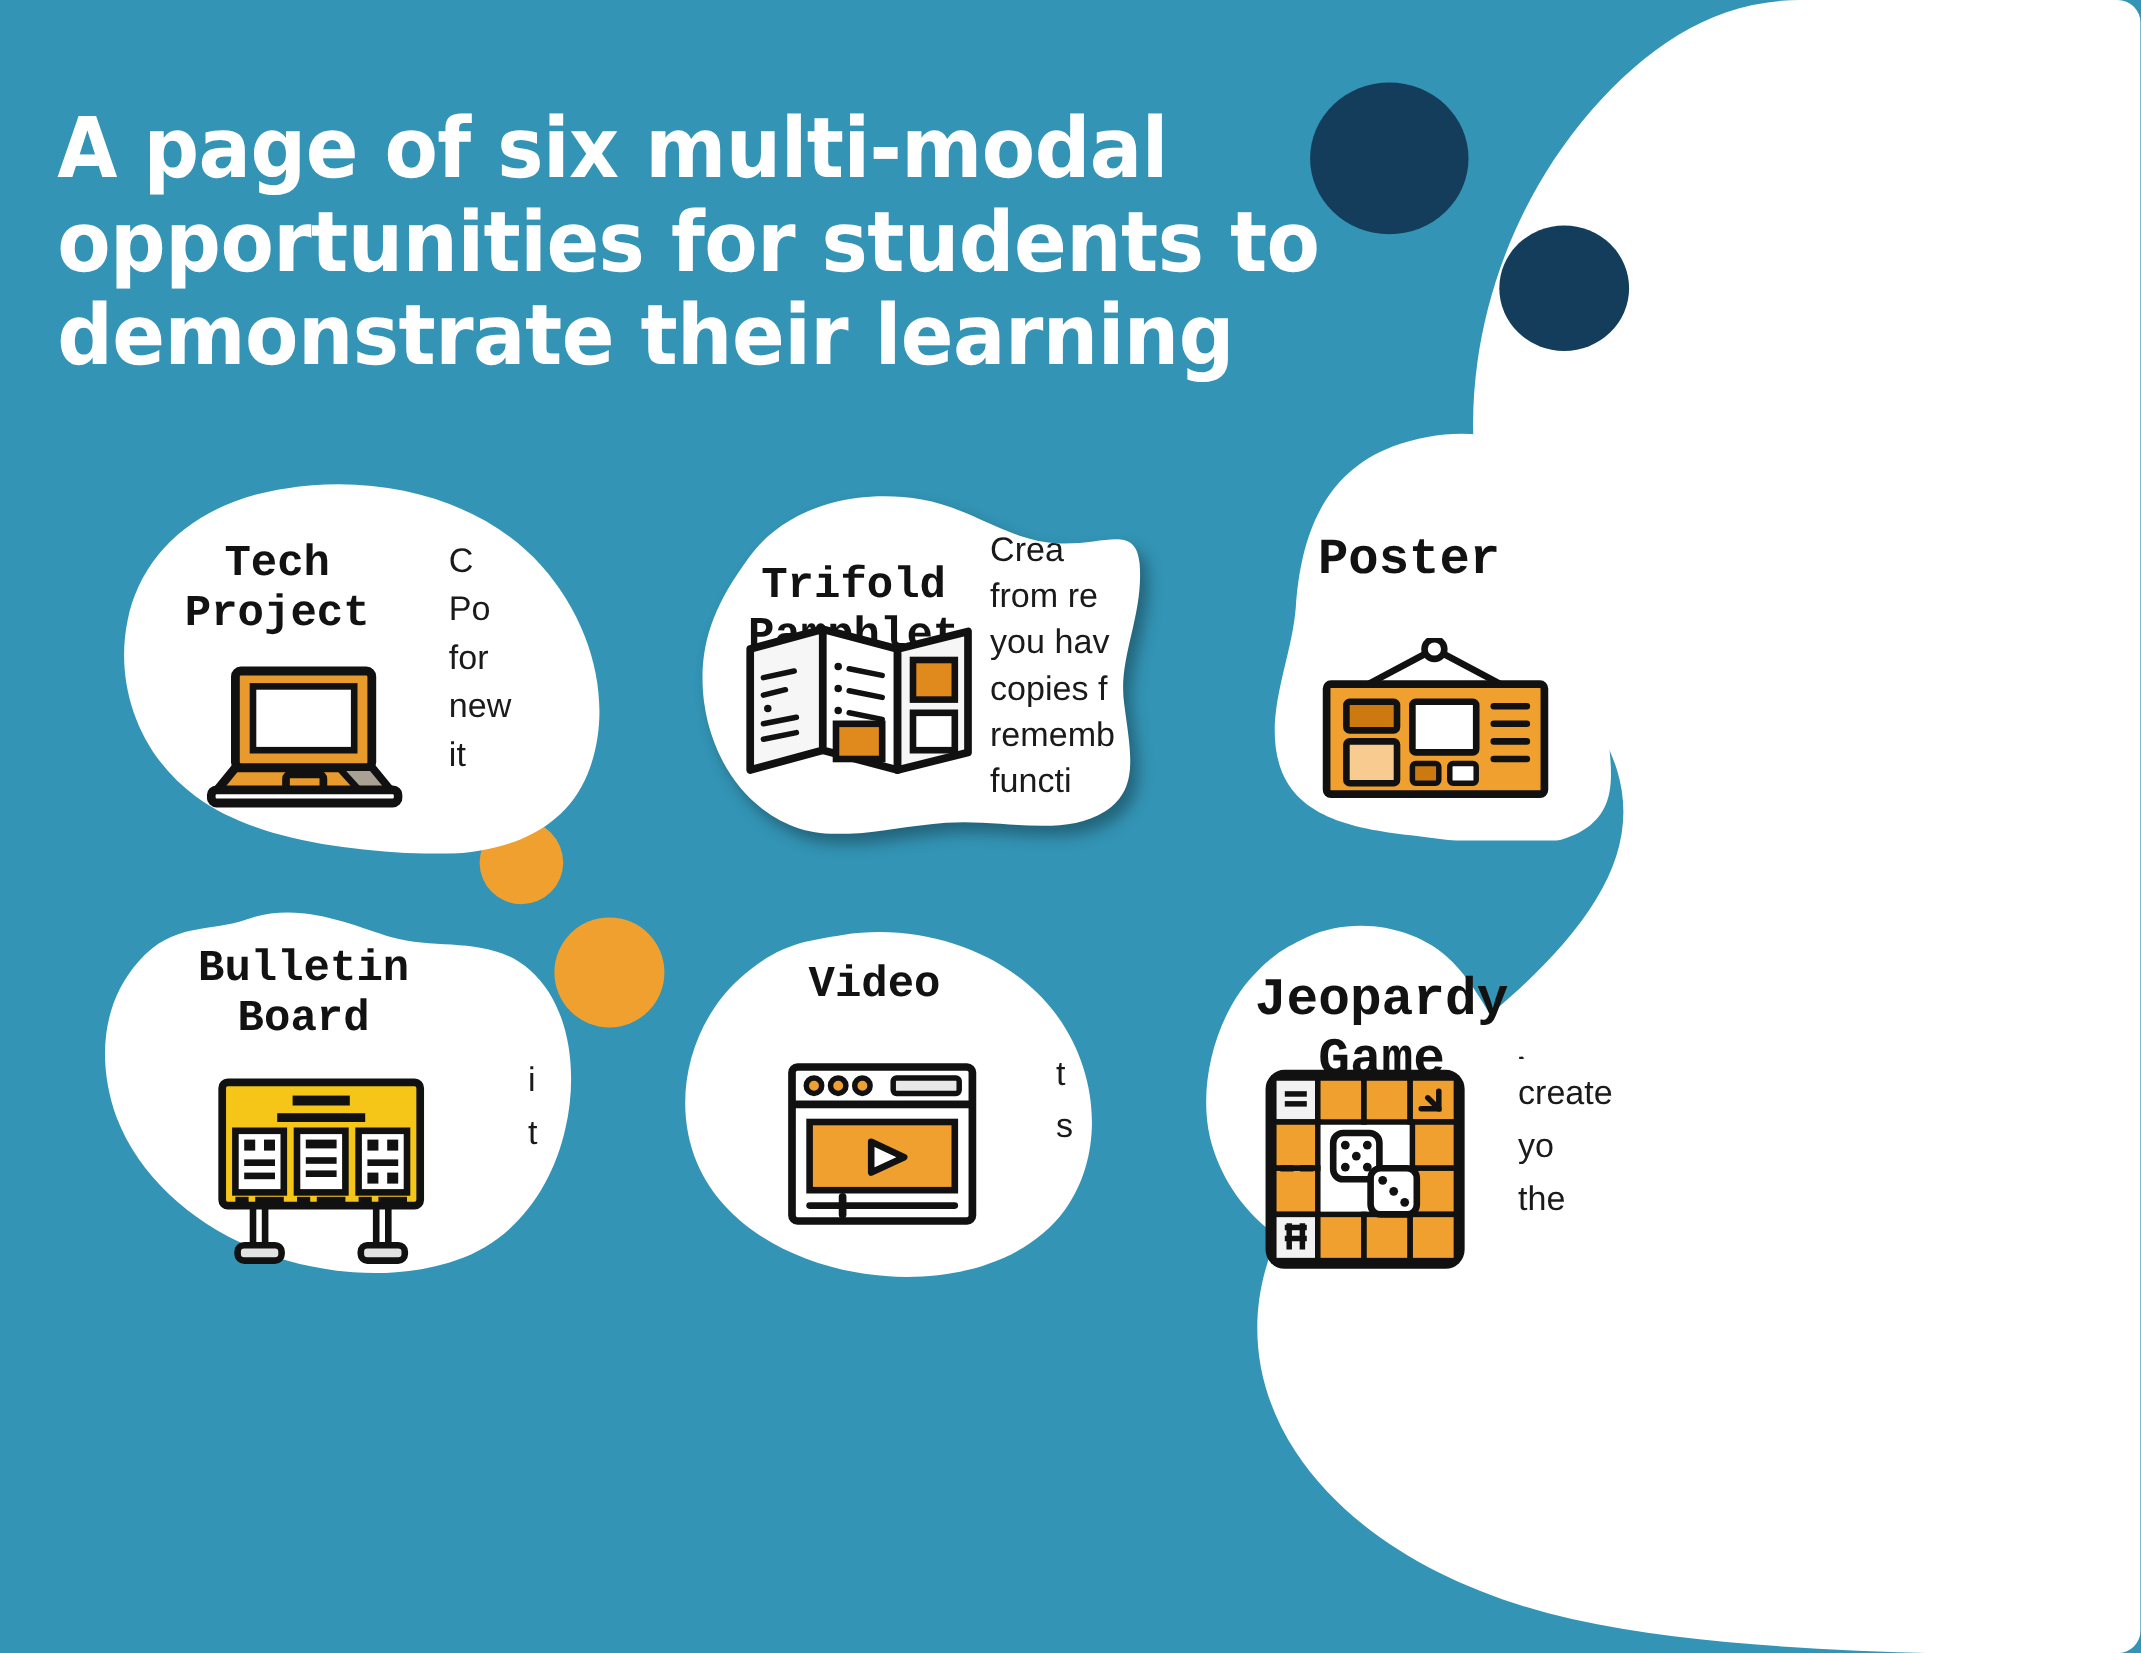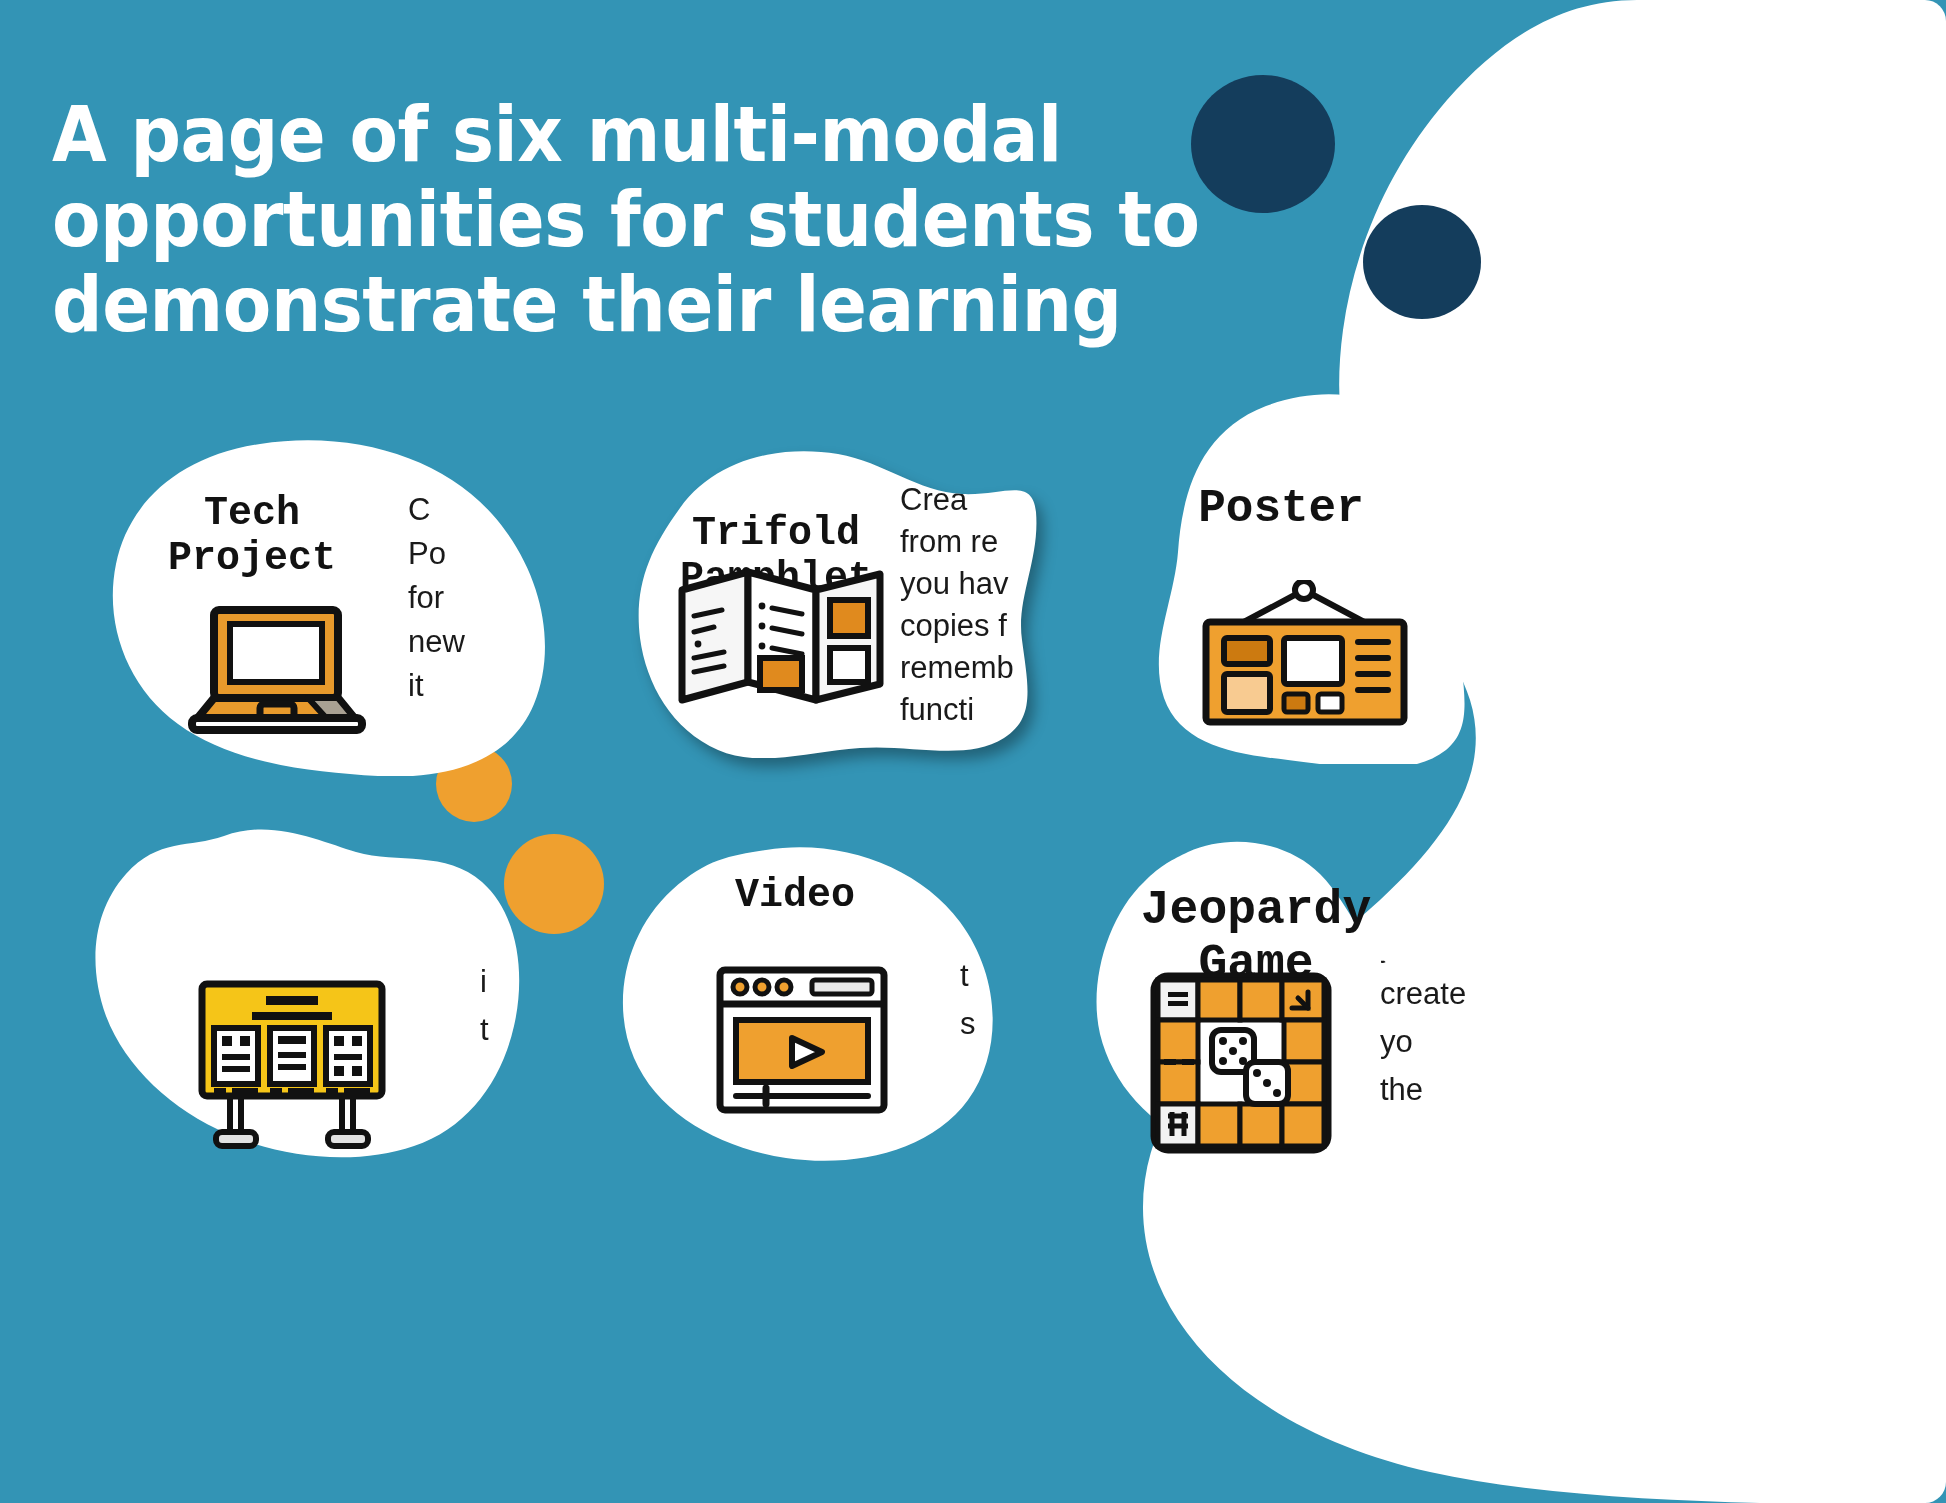--- a/index.html
+++ b/index.html
@@ -279,20 +279,22 @@
                C86,282 40,240 20,188
                C2,138 6,84 40,46
                C72,10 104,20 138,8 Z"></path>
       <g clip-path="url(#clip-bulletin)">
         <text font-family="Liberation Sans, sans-serif" font-size="31" fill="#1a1a1a">
           <tspan x="394" y="164">i</tspan>
           <tspan x="394" y="212">t</tspan>
         </text>
       </g>
     </svg>
+    <div class="card-title" style="left:62px; top:32px; width:256px; font-size:40px;">Bulletin
+Board</div>
     <div class="icon-holder" style="left:108px; top:146px; width:196px; height:180px;">
       <svg viewBox="0 0 196 180">
 
         <rect x="36" y="116" width="11" height="46" fill="#FFFFFF" stroke="#111" stroke-width="6"></rect>
         <rect x="148" y="116" width="11" height="46" fill="#FFFFFF" stroke="#111" stroke-width="6"></rect>
         <rect x="22" y="158" width="40" height="14" rx="6" fill="#E2E2E2" stroke="#111" stroke-width="6"></rect>
         <rect x="134" y="158" width="40" height="14" rx="6" fill="#E2E2E2" stroke="#111" stroke-width="6"></rect>
 
         <rect x="8" y="10" width="180" height="112" rx="5" fill="#F5C518" stroke="#111" stroke-width="7"></rect>
 

